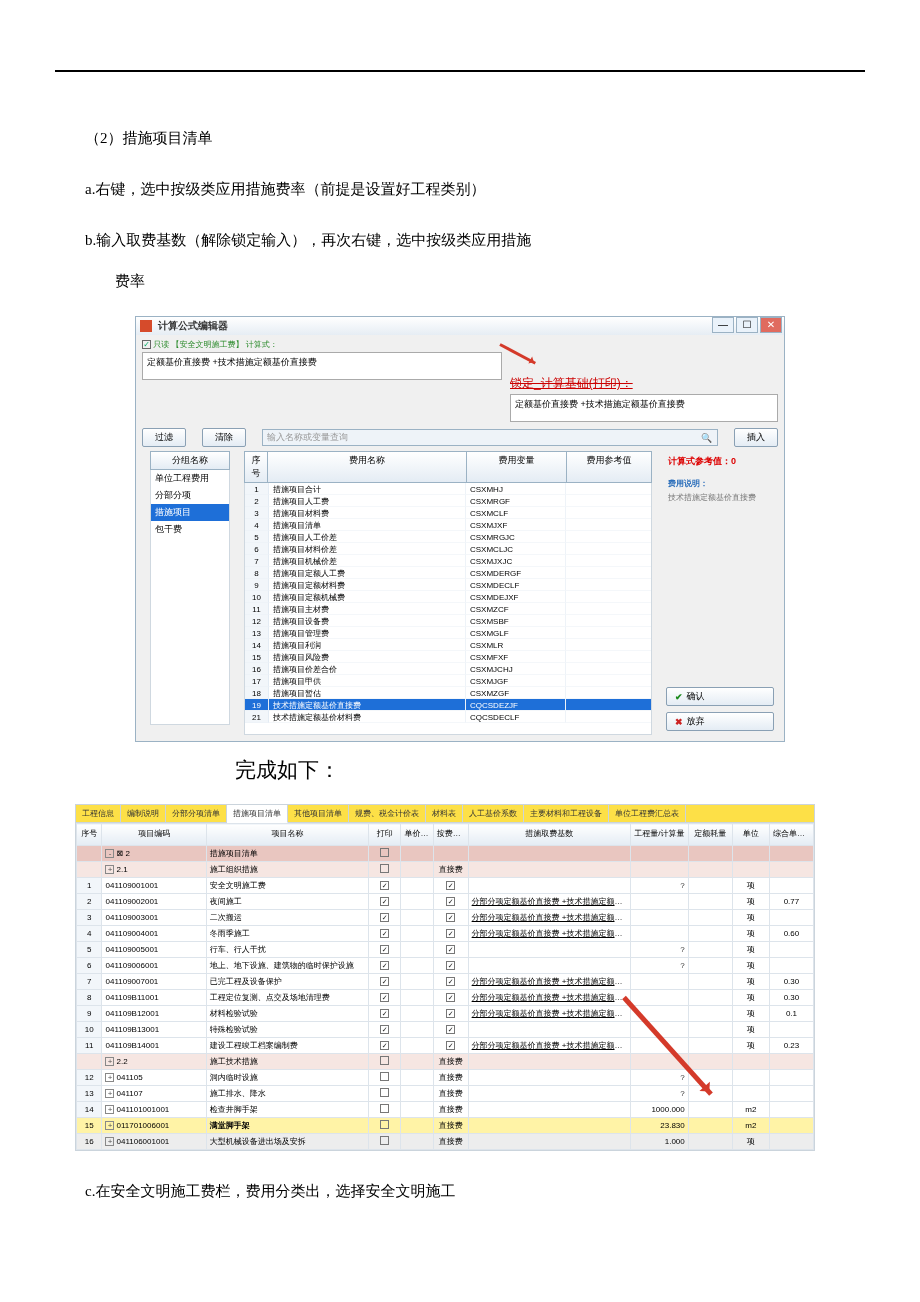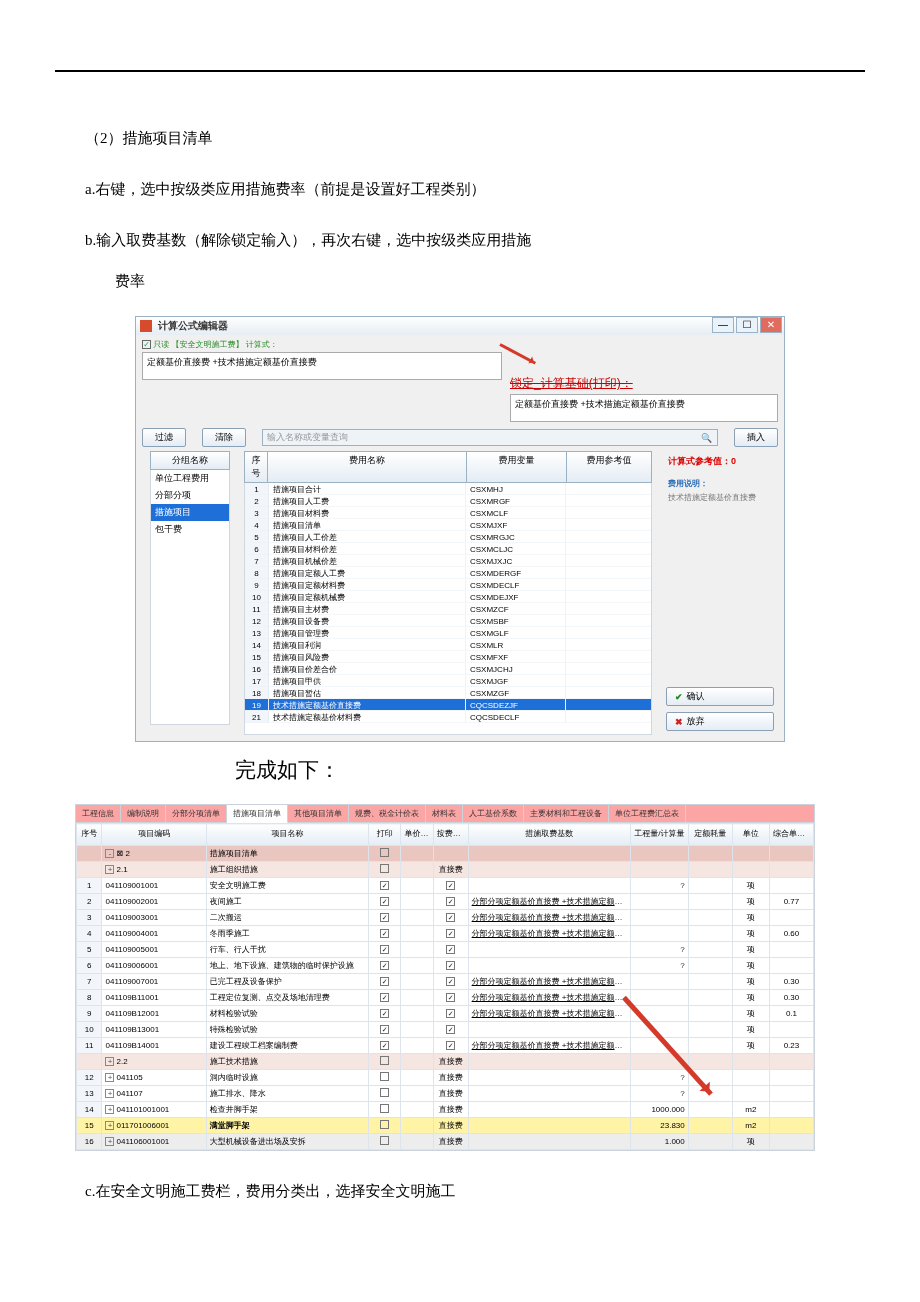--- a/index.html
+++ b/index.html
@@ -133,21 +133,21 @@
   }
 
   
   .tablewrap {
     width: 740px; margin: 0 0 16px 20px;
     font-family: "Microsoft YaHei", Arial, sans-serif;
     font-size: 8px;
     border: 1px solid #cbd4dc;
     position: relative;
   }
-  .tabs { display: flex; background: #fca5a5; border-bottom: 1px solid #cbd4dc; }
+  .tabs { display: flex; background: #fde047; border-bottom: 1px solid #cbd4dc; }
   .tab { padding: 3px 6px; border-right: 1px solid #cbd4dc; color: #333; white-space: nowrap; }
   .tab.active { background: #fff; border-bottom: 1px solid #fff; margin-bottom: -1px; }
 
   .tbl { width: 100%; border-collapse: collapse; table-layout: fixed; }
   .tbl th, .tbl td { border: 1px solid #dde4eb; padding: 2px 3px; overflow: hidden; text-overflow: ellipsis; white-space: nowrap; }
   .tbl th { background: linear-gradient(#fff,#e4ecf4); font-weight: normal; text-align: center; height: 22px; line-height: 1.1; }
   .tbl td { height: 14px; }
   .tbl td.center, .tbl th.center { text-align: center; }
   .tbl td.right { text-align: right; }
   .rownum { background: #f2f6fa; text-align: center; width: 22px; }

